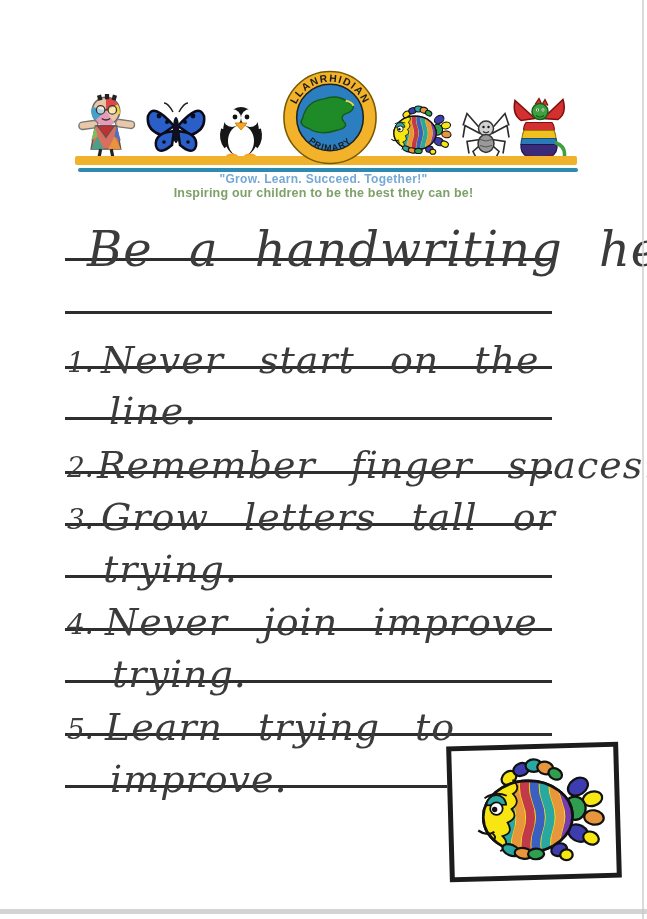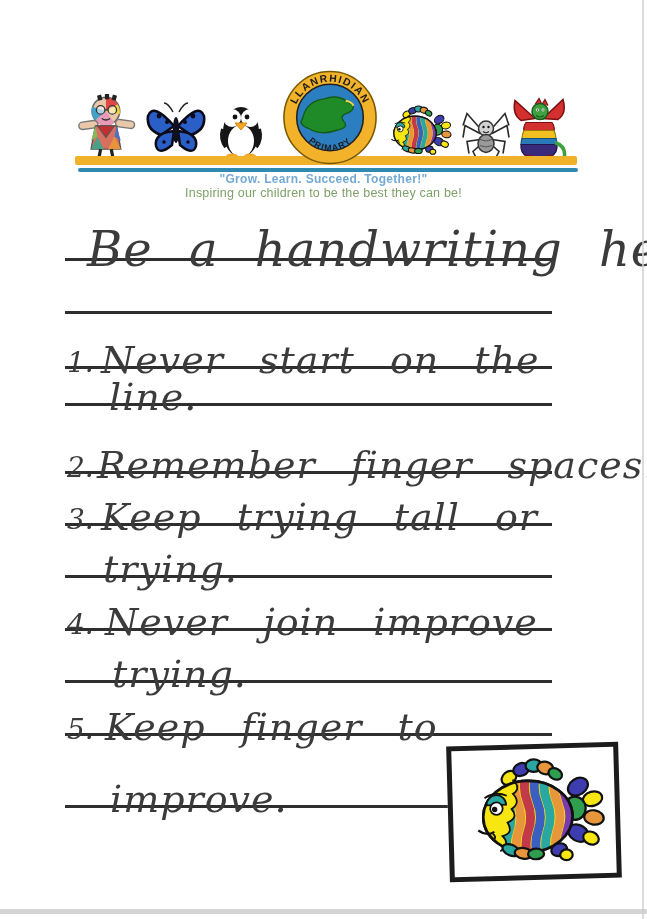--- a/index.html
+++ b/index.html
@@ -6,21 +6,21 @@
   .page{position:relative;width:647px;height:919px;background:#ffffff;overflow:hidden;
         font-family:"Liberation Sans",sans-serif;}
 
   
   .mascot{position:absolute;}
   .bar-yellow{position:absolute;left:75px;top:156px;width:502px;height:9px;background:#f0b22a;border-radius:2px;}
   .bar-blue{position:absolute;left:78px;top:168px;width:500px;height:4px;background:#2e8ab0;border-radius:2px;}
   .motto{position:absolute;top:172px;left:0;width:100%;text-align:center;
          font-weight:bold;font-size:12px;color:#74a9d4;letter-spacing:.3px;}
   .tagline{position:absolute;top:186px;left:0;width:100%;text-align:center;
-         font-weight:normal;font-size:12.5px;color:#7da168;letter-spacing:.2px;}
+         font-weight:bold;font-size:12.5px;color:#7da168;letter-spacing:.2px;}
 
   
   .rule{position:absolute;left:65px;width:487px;height:0;border-top:3px solid #2e2e2e;}
   .rule .hw{position:absolute;bottom:-1px;white-space:nowrap;
         font-family:"DejaVu Serif","Liberation Serif",serif;font-style:italic;
         color:#3b3b3b;font-size:38px;line-height:1;word-spacing:22px;letter-spacing:1px;
         transform:translateY(9px);}
   .rule .num{position:absolute;bottom:-1px;left:2px;white-space:nowrap;
         font-family:"DejaVu Serif","Liberation Serif",serif;font-style:italic;
         color:#3b3b3b;font-size:28px;line-height:1;transform:translateY(7px);}
@@ -222,50 +222,50 @@
     <div class="rule title-rule" style="top:258px">
       <span class="hw" style="left:22px">Be a handwriting hero!</span>
     </div>
 
     <div class="rule" style="top:311px"></div>
 
     <div class="rule" style="top:366px">
       <span class="num">1.</span>
       <span class="hw" style="left:36px">Never start on the</span>
     </div>
-    <div class="rule" style="top:403px">
+    <div class="rule" style="top:417px">
       <span class="hw" style="left:44px">line.</span>
     </div>
 
     <div class="rule" style="top:471px">
       <span class="num">2.</span>
       <span class="hw" style="left:32px">Remember finger spaces.</span>
     </div>
 
     <div class="rule" style="top:523px">
       <span class="num">3.</span>
-      <span class="hw" style="left:36px">Keep trying tall or</span>
+      <span class="hw" style="left:36px">Grow letters tall or</span>
     </div>
     <div class="rule" style="top:575px">
       <span class="hw" style="left:38px">trying.</span>
     </div>
 
     <div class="rule" style="top:628px">
       <span class="num">4.</span>
       <span class="hw" style="left:40px">Never join improve</span>
     </div>
     <div class="rule" style="top:680px">
       <span class="hw" style="left:47px">trying.</span>
     </div>
 
     <div class="rule" style="top:733px">
       <span class="num">5.</span>
-      <span class="hw" style="left:40px">Keep finger to</span>
-    </div>
-    <div class="rule" style="top:805px;width:383px">
+      <span class="hw" style="left:40px">Learn trying to</span>
+    </div>
+    <div class="rule" style="top:785px;width:383px">
       <span class="hw" style="left:45px">improve.</span>
     </div>
   </div>
 
   <div class="fish-frame">
     <svg width="152" height="116" viewBox="0 0 170 130">
       <use href="#rainbow-fish-art"></use>
     </svg>
   </div>
 

